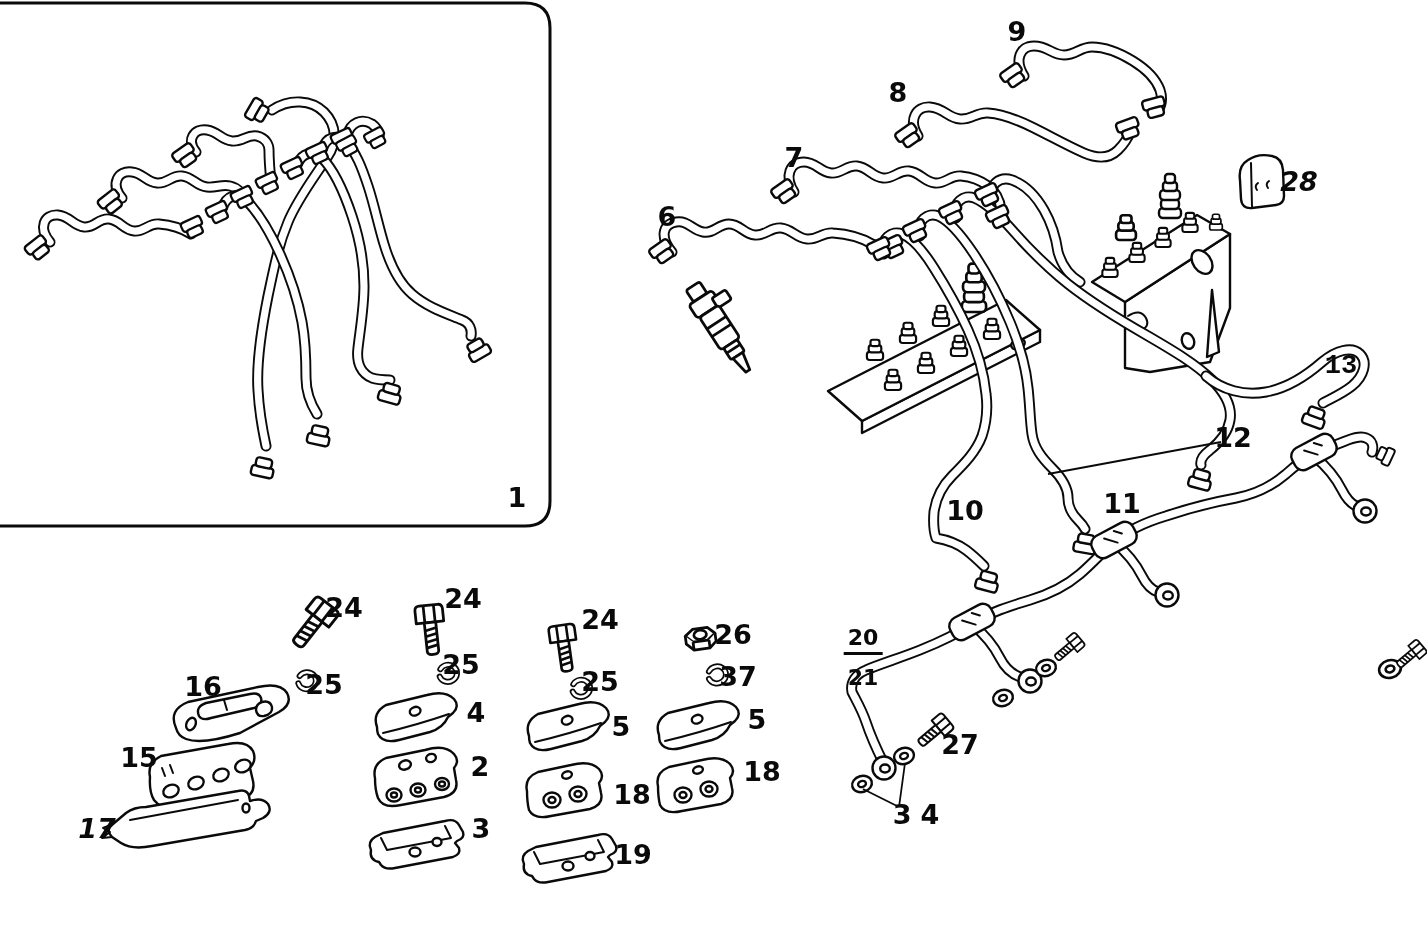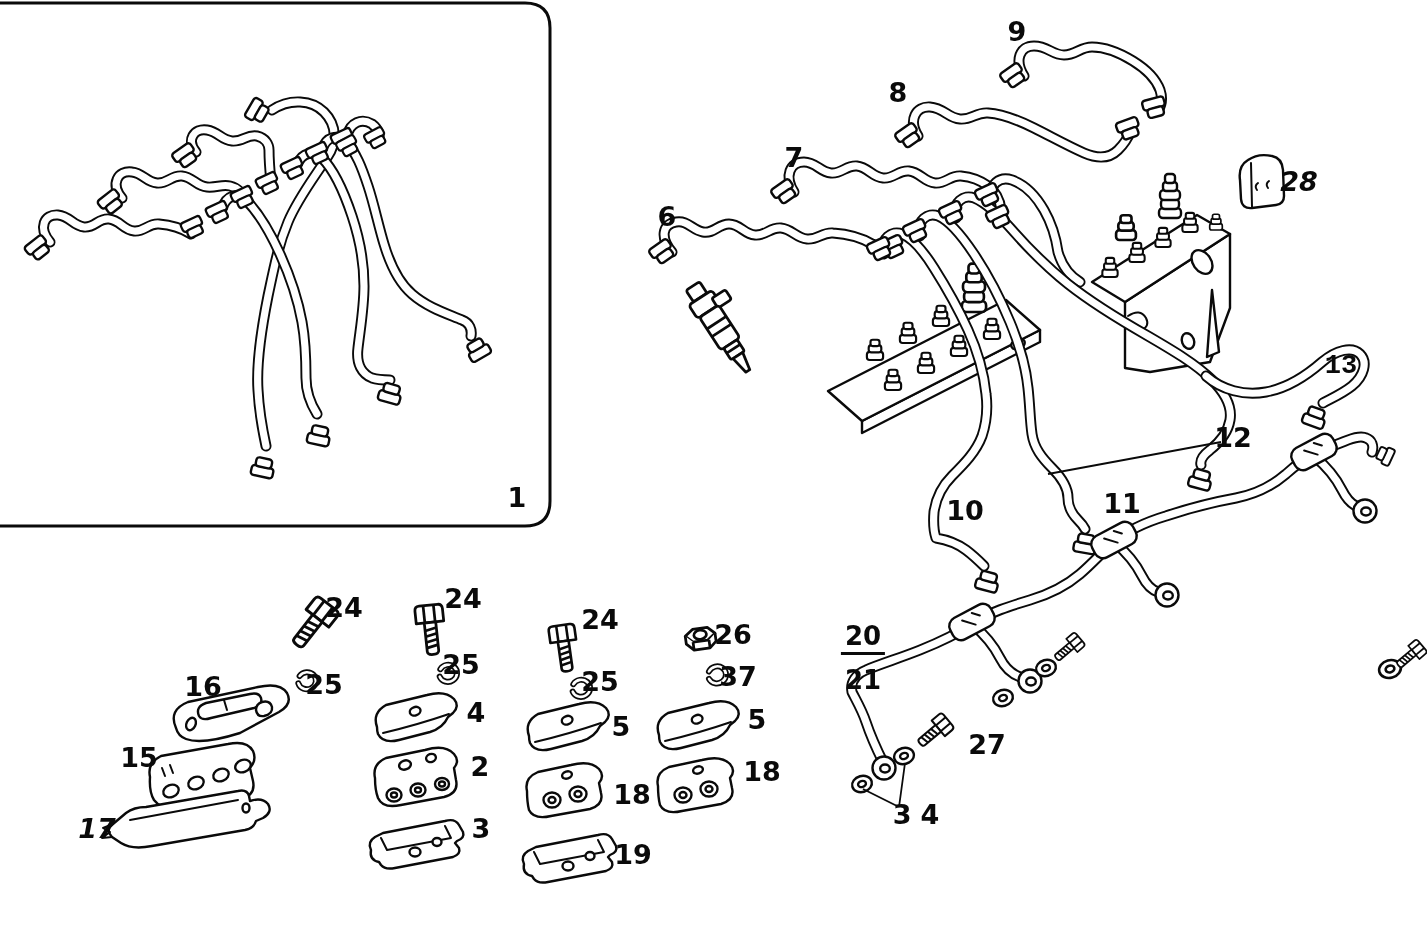--- a/index.html
+++ b/index.html
@@ -11,21 +11,21 @@
   .t-in {fill:none;stroke:#ffffff;stroke-width:7.2;stroke-linecap:round;stroke-linejoin:round;}
   .c-out{fill:none;stroke:#0a0a0a;stroke-width:6;stroke-linecap:round;}
   .c-in {fill:none;stroke:#ffffff;stroke-width:2.6;stroke-linecap:round;}
   .ln   {fill:#ffffff;stroke:#0a0a0a;stroke-width:2.4;stroke-linejoin:round;}
   .nf   {fill:none;stroke:#0a0a0a;stroke-width:2;stroke-linejoin:round;stroke-linecap:round;}
   .thin {fill:none;stroke:#0a0a0a;stroke-width:1.8;}
   .box  {fill:none;stroke:#0a0a0a;stroke-width:3;}
   .part-label{position:absolute;transform:translate(-50%,-50%);font-weight:700;font-size:27px;
               color:#0a0a0a;white-space:nowrap;line-height:1;}
   .part-label.spaced{letter-spacing:9px;padding-left:9px;}
-  .part-label.frac{display:flex;flex-direction:column;align-items:center;font-size:26px;}
+  .part-label.frac{display:flex;flex-direction:column;align-items:center;font-size:22px;}
   .part-label.frac .ftop{border-bottom:3px solid #0a0a0a;padding:0 4px 3px;}
   .part-label.frac .fbot{padding-top:12px;}
 </style>
 </head>
 <body>
 
 <div class="stage">
   <svg width="1427" height="929" viewBox="0 0 1427 929">
     <defs>
 
@@ -360,21 +360,21 @@
       <div class="part-label" style="left: 965px; top: 492px; margin-top: 18px;">10</div>
       <div class="part-label" style="left: 1122px; top: 503px;">11</div>
       <div class="part-label" style="left: 1233px; top: 437px;">12</div>
       <div class="part-label" style="left: 1341px; top: 366px; font-family: Liberation Mono, monospace;">13</div>
       <div class="part-label" style="left: 1299px; top: 181px; font-style: italic;">28</div>
       <div class="part-label frac" style="left: 863px; top: 658px;">
         <span class="ftop">20</span>
         <span class="fbot">21</span>
       </div>
       <div class="part-label spaced" style="left: 916px; top: 814px;">34</div>
-      <div class="part-label" style="left: 987px; top: 744px;">27</div>
+      <div class="part-label" style="left: 960px; top: 744px;">27</div>
       <div class="part-label" style="left: 344px; top: 607px;">24</div>
       <div class="part-label" style="left: 324px; top: 684px;">25</div>
       <div class="part-label" style="left: 203px; top: 686px;">16</div>
       <div class="part-label" style="left: 139px; top: 757px;">15</div>
       <div class="part-label" style="left: 97px; top: 828px; font-style: italic;">17</div>
       <div class="part-label" style="left: 463px; top: 598px;">24</div>
       <div class="part-label" style="left: 461px; top: 664px;">25</div>
       <div class="part-label" style="left: 476px; top: 712px;">4</div>
       <div class="part-label" style="left: 480px; top: 766px;">2</div>
       <div class="part-label" style="left: 481px; top: 828px;">3</div>

